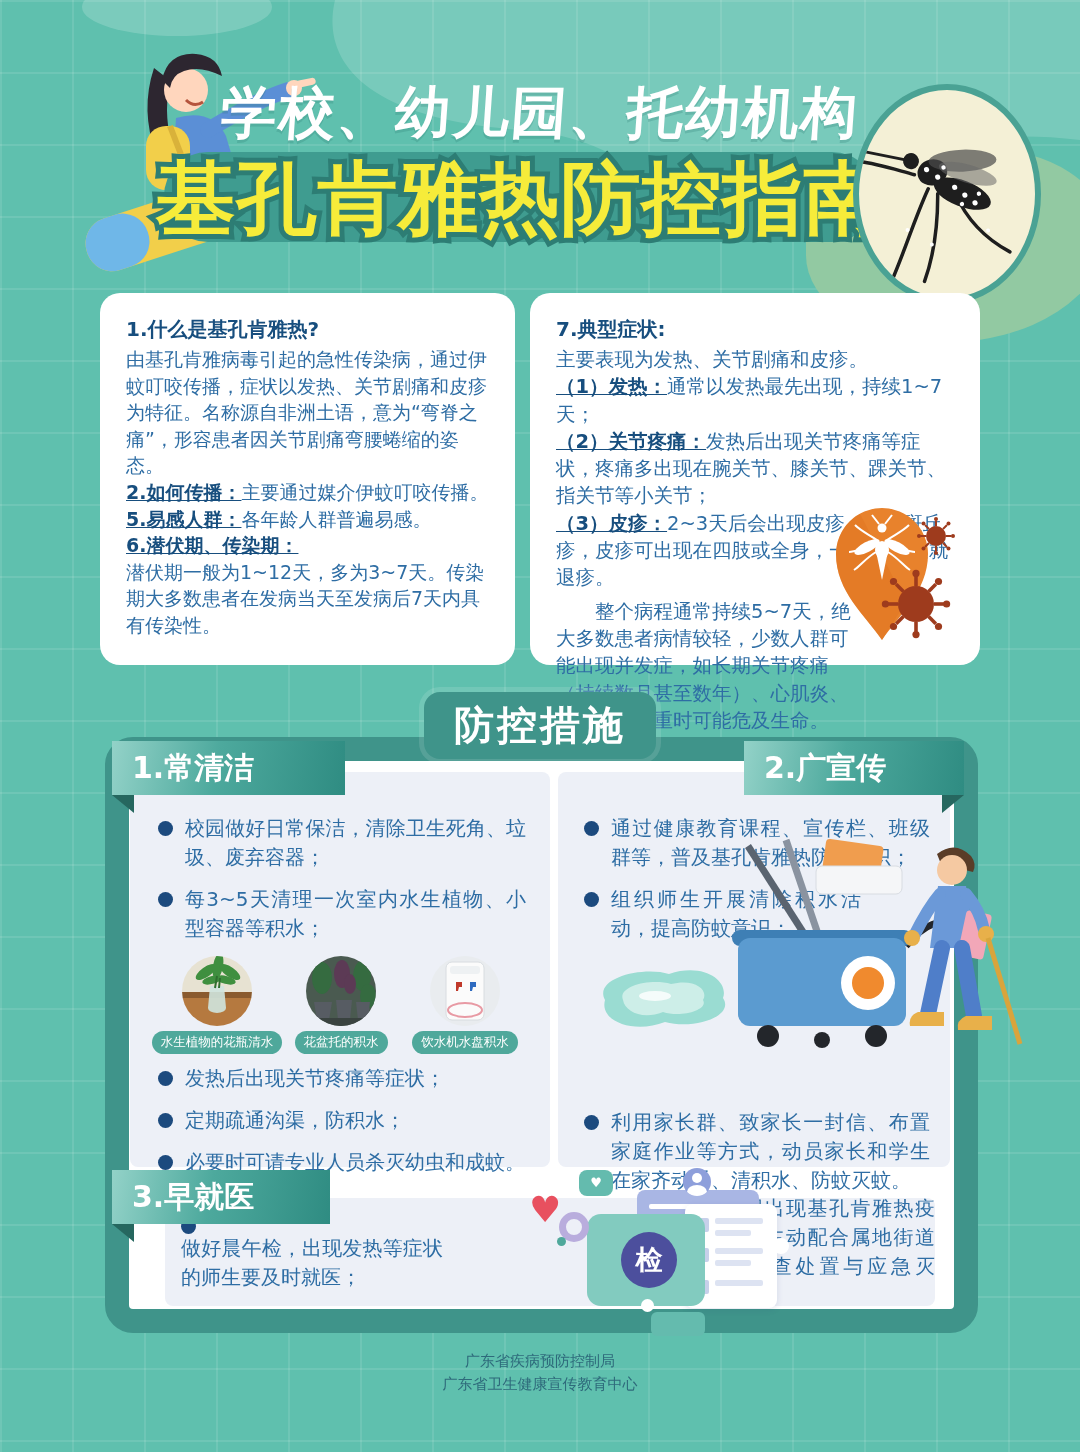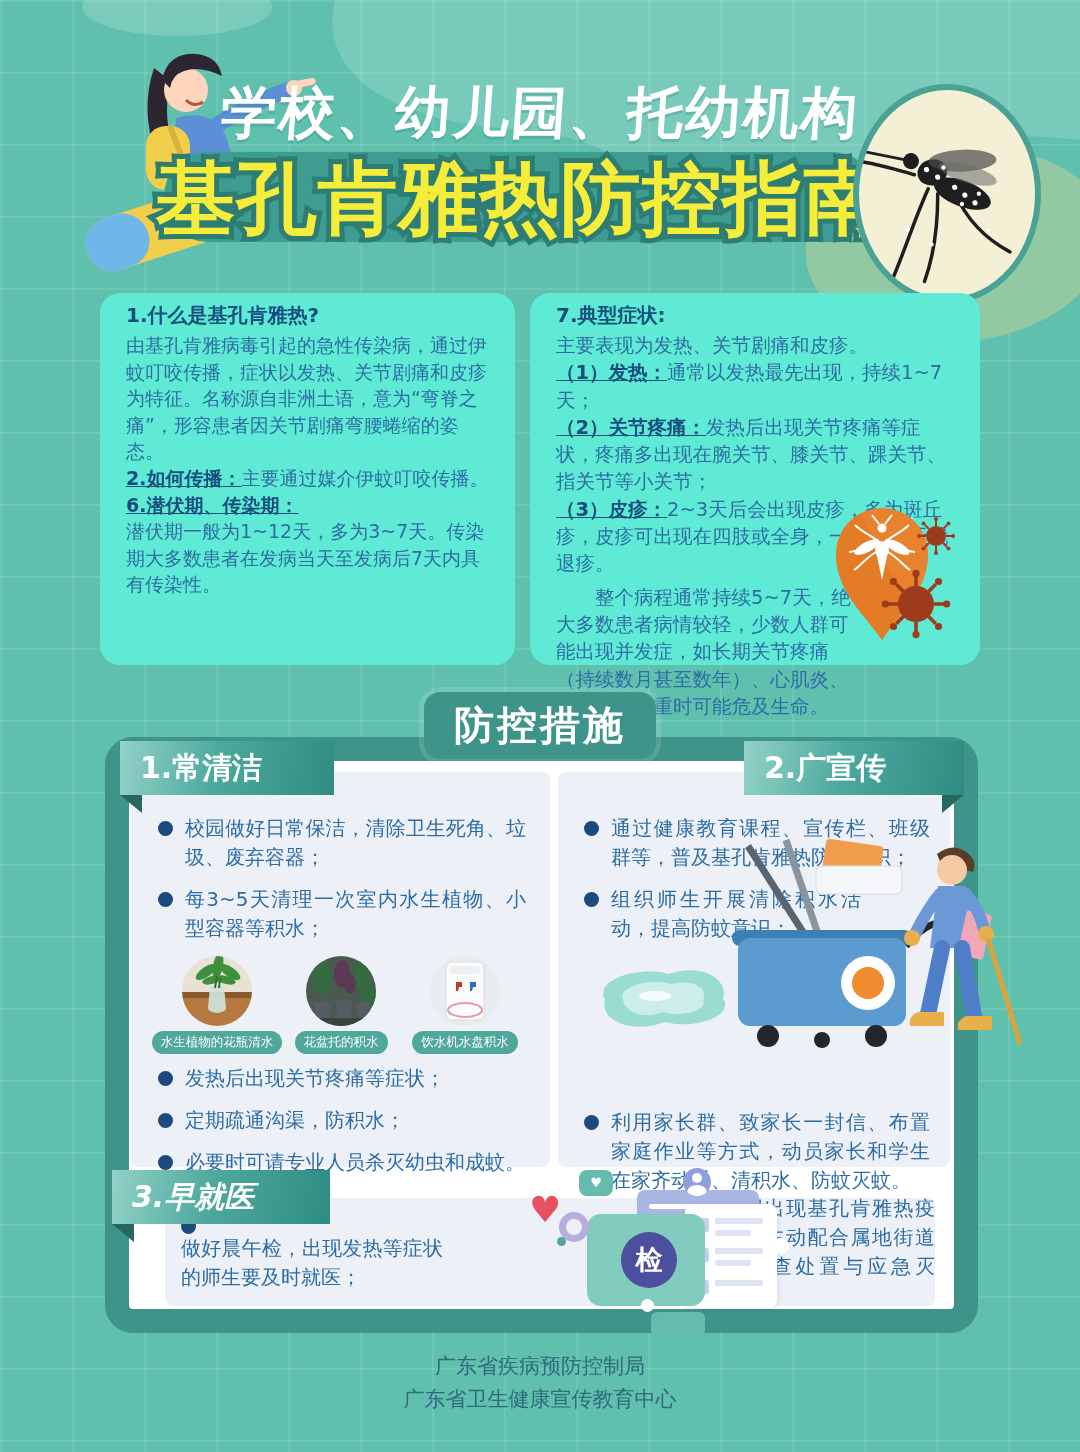--- a/index.html
+++ b/index.html
@@ -20,22 +20,22 @@
   
   .kicker{position:absolute;left:200px;top:76px;width:680px;text-align:center;z-index:2;
     font-size:56px;font-weight:900;color:#ffffff;letter-spacing:2px;transform:skewX(-4deg);
     text-shadow:0 3px 0 rgba(42,125,116,.25);}
   .title-svg{position:absolute;left:140px;top:136px;z-index:2;}
   .mosq-oval{position:absolute;left:853px;top:84px;width:176px;height:208px;background:#f4f0d6;
     border:6px solid #4aa294;border-radius:50%;z-index:2;overflow:hidden;}
   .girl{position:absolute;left:58px;top:38px;z-index:2;}
 
   
-  .mint-card{position:absolute;background:#5eead4;border-radius:20px;box-sizing:border-box;
-    color:#2e6da4;font-size:19px;line-height:1.4;z-index:2;padding:8px 26px;}
+  .mint-card{position:absolute;background:#ffffff;border-radius:20px;box-sizing:border-box;
+    color:#2e6da4;font-size:19px;line-height:1.4;z-index:2;padding:22px 26px;}
   .card-what{left:100px;top:293px;width:415px;height:372px;}
   .card-sym{left:530px;top:293px;width:450px;height:372px;font-size:19.5px;}
   .mint-h{color:#174e7e;font-weight:800;font-size:20px;margin:0 0 3px 0;}
   .lbl{color:#174e7e;font-weight:800;text-decoration:underline;}
   .course{width:302px;text-indent:2em;margin-top:6px;}
   .pin-svg{position:absolute;left:822px;top:492px;z-index:3;}
 
   
   .section-badge{position:absolute;left:50%;transform:translateX(-50%);top:692px;z-index:3;
     background:#3f948a;color:#fff;font-size:40px;font-weight:900;letter-spacing:3px;
@@ -46,23 +46,23 @@
   .gc-clean{left:130px;top:772px;width:420px;height:395px;padding:42px 24px 18px 28px;}
   .gc-pub{left:558px;top:772px;width:392px;height:395px;padding:42px 20px 18px 26px;}
   .gc-doc{left:165px;top:1198px;width:770px;height:108px;display:flex;align-items:center;}
 
   .ribbon{position:absolute;height:54px;z-index:4;color:#fff;font-size:30px;font-weight:800;
     line-height:54px;padding:0 26px 0 20px;box-sizing:border-box;
     background:linear-gradient(100deg,#93d2c8 0%,#4da99d 45%,#2f8c82 100%);}
   .ribbon:after{content:"";position:absolute;top:54px;width:0;height:0;}
   .rb-left:after{left:0;border-right:22px solid #26675f;border-bottom:18px solid transparent;}
   .rb-right:after{right:0;border-left:22px solid #26675f;border-bottom:18px solid transparent;}
-  .rb-clean{left:120px;top:741px;width:214px;}
+  .rb-clean{left:112px;top:741px;width:233px;}
   .rb-pub{left:744px;top:741px;width:220px;}
-  .rb-doc{left:112px;top:1170px;width:218px;font-style:italic;}
+  .rb-doc{left:112px;top:1170px;width:218px;}
 
   .bullet{display:flex;margin-bottom:13px;}
   .bullet .dot{width:15px;height:15px;border-radius:50%;background:#1c4a7e;flex:none;margin:7px 12px 0 0;}
   .bullet .txt{font-size:20px;color:#2e6da4;line-height:1.45;text-align:justify;}
 
   
   .photo-row{display:flex;justify-content:space-between;margin:6px 2px 10px 0;}
   .photo-col{display:flex;flex-direction:column;align-items:center;width:118px;justify-content:space-between;}
   .photo-pill{margin-top:5px;background:#4fa89b;color:#fff;font-size:12.5px;line-height:1;
     padding:5px 9px;border-radius:12px;white-space:nowrap;}
@@ -92,21 +92,21 @@
   .mi-ring{left:34px;top:36px;width:30px;height:30px;border:7px solid #b9addd;border-radius:50%;}
   .mi-ring:after{content:"";position:absolute;left:-9px;top:18px;width:9px;height:9px;border-radius:50%;background:#4fa89b;}
   .mi-dot{left:248px;top:62px;width:16px;height:16px;border-radius:50%;background:#fff;}
   .mi-tab{left:126px;top:136px;width:54px;height:24px;background:#64bbae;border-radius:6px;}
 
   .doc-left{width:300px;margin-left:16px;flex-direction:column;}
   .doc-mid{width:230px;flex:none;}
   .doc-right{width:300px;}
 
   .footer{position:absolute;left:0;right:0;top:1350px;text-align:center;z-index:2;
-    color:#2e6a7b;font-size:21px;line-height:1.55;}
+    color:#2e6a7b;font-size:15px;line-height:1.55;}
 </style>
 </head>
 <body>
 
 <div class="poster">
   <div class="grid-overlay"></div>
 
   <svg class="wave" width="1080" height="260">
     <path d="M335,0 C322,55 355,118 520,130 C648,140 638,208 760,206 C878,204 900,118 1080,140 L1080,0 Z" fill="rgba(255,255,255,0.16)"></path>
   </svg>
@@ -169,20 +169,21 @@
             <circle cx="118" cy="150" r="2"></circle>
         </g>
       </g>
     </svg>
   </div>
 
   <div class="mint-card card-what">
     <p class="mint-h">1.什么是基孔肯雅热?</p>
     <span>由基孔肯雅病毒引起的急性传染病，通过伊蚊叮咬传播，症状以发热、关节剧痛和皮疹为特征。名称源自非洲土语，意为“弯脊之痛”，形容患者因关节剧痛弯腰蜷缩的姿态。</span>
     <div><span class="lbl">2.如何传播：</span><span>主要通过媒介伊蚊叮咬传播。</span></div>
+    <div><span class="lbl">5.易感人群：</span><span>各年龄人群普遍易感。</span></div>
     <div class="lbl">6.潜伏期、传染期：</div>
     <span>潜伏期一般为1~12天，多为3~7天。传染期大多数患者在发病当天至发病后7天内具有传染性。</span>
   </div>
 
   <div class="mint-card card-sym">
     <p class="mint-h">7.典型症状:</p>
     <div>主要表现为发热、关节剧痛和皮疹。</div>
     <div><span class="lbl">（1）发热：</span><span>通常以发热最先出现，持续1~7天；</span></div>
     <div><span class="lbl">（2）关节疼痛：</span><span>发热后出现关节疼痛等症状，疼痛多出现在腕关节、膝关节、踝关节、指关节等小关节；</span></div>
     <div><span class="lbl">（3）皮疹：</span><span>2~3天后会出现皮疹，多为斑丘疹，皮疹可出现在四肢或全身，一般3~5天就退疹。</span></div>

